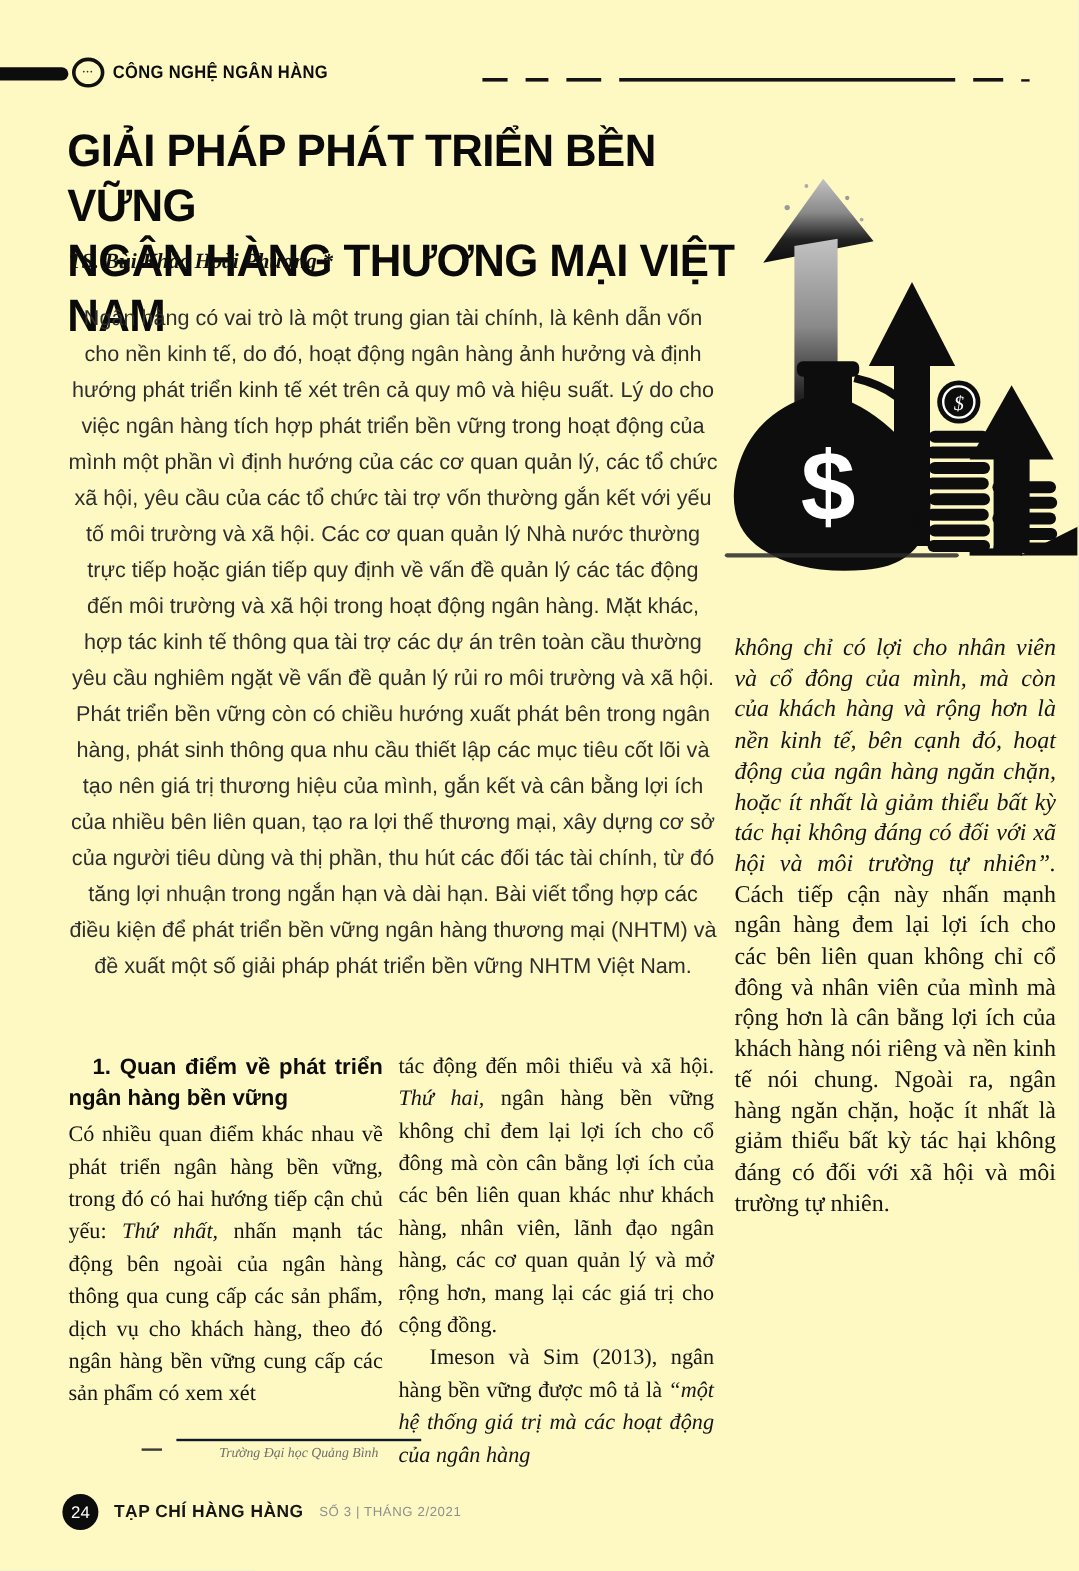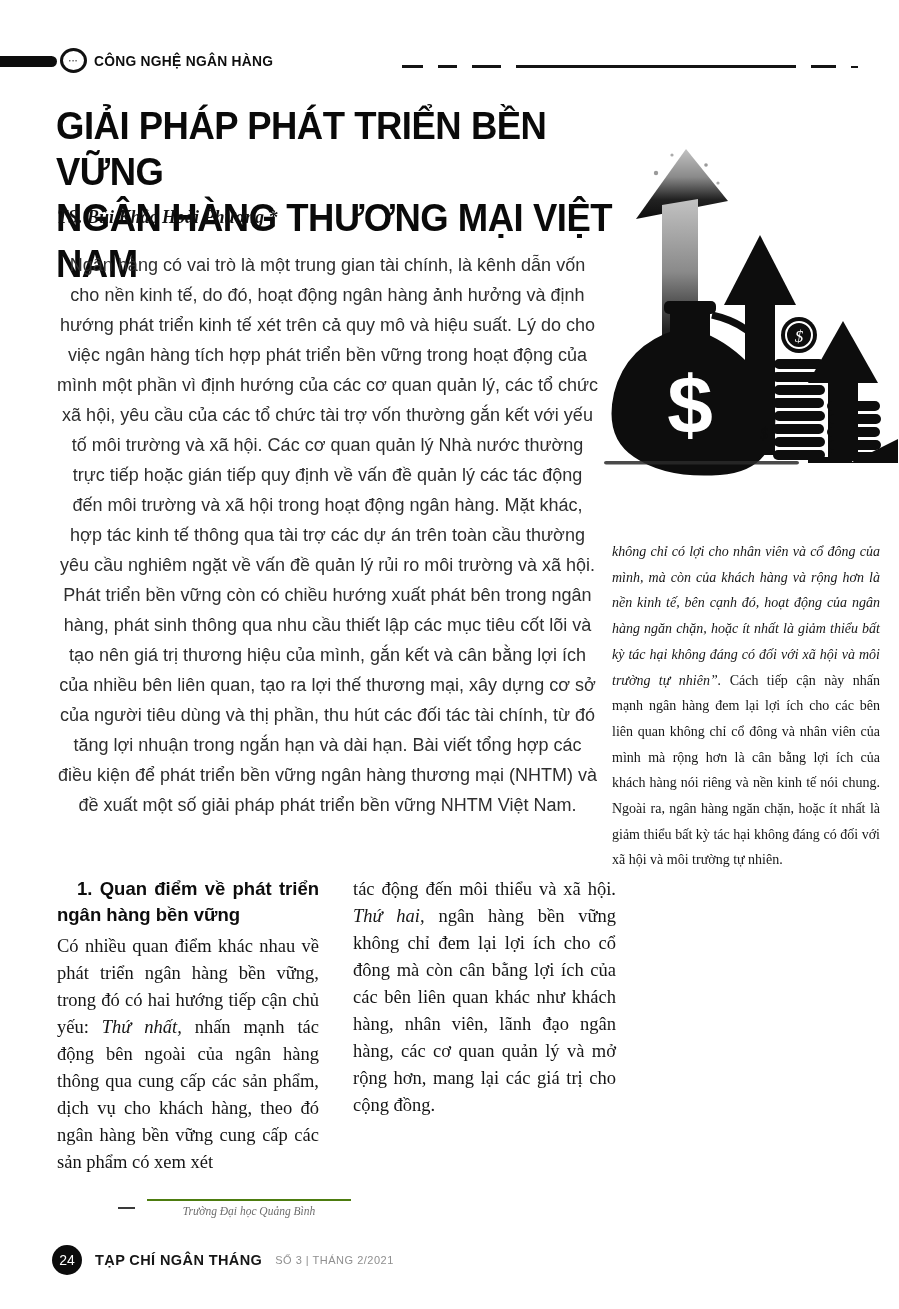--- a/index.html
+++ b/index.html
@@ -1,18 +1,18 @@
 <!DOCTYPE html>
 <html><head>
 <meta charset="utf-8">
 <style>
   html,body { margin:0; padding:0; background:#e8e8e8; }
   .page {
     position:relative; width:899px; height:1309px; margin:0 auto;
-    background:#ffffff; overflow:hidden;
+    background:#fef9c3; overflow:hidden;
     font-family:"Liberation Serif", serif; color:#151515;
   }
   
   .brand-bar { position:absolute; left:0; top:56px; width:57px; height:11px;
     background:#0d0d0d; border-radius:0 6px 6px 0; }
   .coin { position:absolute; left:60px; top:48px; width:27px; height:25px;
     border:3px solid #111; border-radius:50%; box-sizing:border-box;
     display:flex; align-items:center; justify-content:center; }
   .coin span { font-size:6px; letter-spacing:1px; color:#333; line-height:1; }
   .brand-text { position:absolute; left:94px; top:52px;
@@ -32,39 +32,39 @@
 
   
   .lede { position:absolute; left:57px; top:250px; width:541px;
     font-family:"Liberation Sans", sans-serif; font-size:18px; line-height:30px;
     color:#2e2e2e;text-align:center; }
 
   
   .figure { position:absolute; left:598px; top:143px; width:300px; height:334px; }
 
   
-  .rightcol { position:absolute; left:612px; top:539px; width:268px;
-    font-size:14px; line-height:25.7px; text-align:justify; }
+  .rightcol { position:absolute; left:612px; top:528px; width:268px;
+    font-size:20px; line-height:25.7px; text-align:justify; }
   .rightcol p { margin:0; }
   .rightcol p.indent { text-indent:26px; }
 
   
   .bottomgrid { position:absolute; left:57px; top:876px; width:549px;
-    display:grid; grid-template-columns:262px 263px; column-gap:34px;
+    display:grid; grid-template-columns:262px 263px; column-gap:13px;
     font-size:18.5px; line-height:27px; text-align:justify; }
   .bottomgrid h3 { margin:0 0 5px 0; font-family:"Liberation Sans", sans-serif;
     font-size:18.5px; font-weight:700; line-height:26px; text-indent:20px;
     text-align:justify; color:#0c0c0c; }
   .bottomgrid p { margin:0; }
   .bottomgrid p.indent { text-indent:26px; }
 
   
   .fn-dash { position:absolute; left:118px; top:1207px; width:17px; height:2px; background:#3a3a3a; }
   .footnote { position:absolute; left:147px; top:1199px; width:204px;
-    border-top:2px solid #4d7c0f; padding-top:4px; text-align:center;
+    border-top:2px solid #0f172a; padding-top:4px; text-align:center;
     font-style:italic; font-size:11.5px; color:#6d6d6d; filter:blur(.3px); }
 
   
   .footer { position:absolute; left:52px; top:1245px; display:flex; align-items:center; gap:13px; }
   .page-badge { width:30px; height:30px; border-radius:50%; background:#0c0c0c; color:#fff;
     font-family:"Liberation Sans", sans-serif; font-weight:400; font-size:14px;
     display:flex; align-items:center; justify-content:center; }
   .journal { font-family:"Liberation Sans", sans-serif; font-weight:700;
     font-size:14.5px; letter-spacing:.4px; color:#161616; }
   .issue { font-family:"Liberation Sans", sans-serif; font-size:11px;
@@ -162,25 +162,26 @@
     <p><i>không chỉ có lợi cho nhân viên và cổ đông của mình, mà còn của khách hàng và rộng hơn là nền kinh tế, bên cạnh đó, hoạt động của ngân hàng ngăn chặn, hoặc ít nhất là giảm thiểu bất kỳ tác hại không đáng có đối với xã hội và môi trường tự nhiên”. </i><span>Cách tiếp cận này nhấn mạnh ngân hàng đem lại lợi ích cho các bên liên quan không chỉ cổ đông và nhân viên của mình mà rộng hơn là cân bằng lợi ích của khách hàng nói riêng và nền kinh tế nói chung. Ngoài ra, ngân hàng ngăn chặn, hoặc ít nhất là giảm thiểu bất kỳ tác hại không đáng có đối với xã hội và môi trường tự nhiên.</span></p>
   </div>
 
   <div class="bottomgrid">
     <div>
       <h3>1. Quan điểm về phát triển ngân hàng bền vững</h3>
       <p><span>Có nhiều quan điểm khác nhau về phát triển ngân hàng bền vững, trong đó có hai hướng tiếp cận chủ yếu: </span><i>Thứ nhất,</i><span> nhấn mạnh tác động bên ngoài của ngân hàng thông qua cung cấp các sản phẩm, dịch vụ cho khách hàng, theo đó ngân hàng bền vững cung cấp các sản phẩm có xem xét</span></p>
     </div>
     <div>
       <p><span>tác động đến môi thiểu và xã hội. </span><i>Thứ hai,</i><span> ngân hàng bền vững không chỉ đem lại lợi ích cho cổ đông mà còn cân bằng lợi ích của các bên liên quan khác như khách hàng, nhân viên, lãnh đạo ngân hàng, các cơ quan quản lý và mở rộng hơn, mang lại các giá trị cho cộng đồng.</span></p>
+      <p class="indent"><span>Imeson và Sim (2013), ngân hàng bền vững được mô tả là </span><i>“một hệ thống giá trị mà các hoạt động của ngân hàng</i></p>
     </div>
   </div>
 
   <div class="fn-dash"></div>
   <div class="footnote">Trường Đại học Quảng Bình</div>
 
   <div class="footer">
     <div class="page-badge">24</div>
-    <span class="journal">TẠP CHÍ NGÂN THÁNG</span>
+    <span class="journal">TẠP CHÍ HÀNG HÀNG</span>
     <span class="issue">SỐ 3 | THÁNG 2/2021</span>
   </div>
 
 </div>
 
 </body></html>

